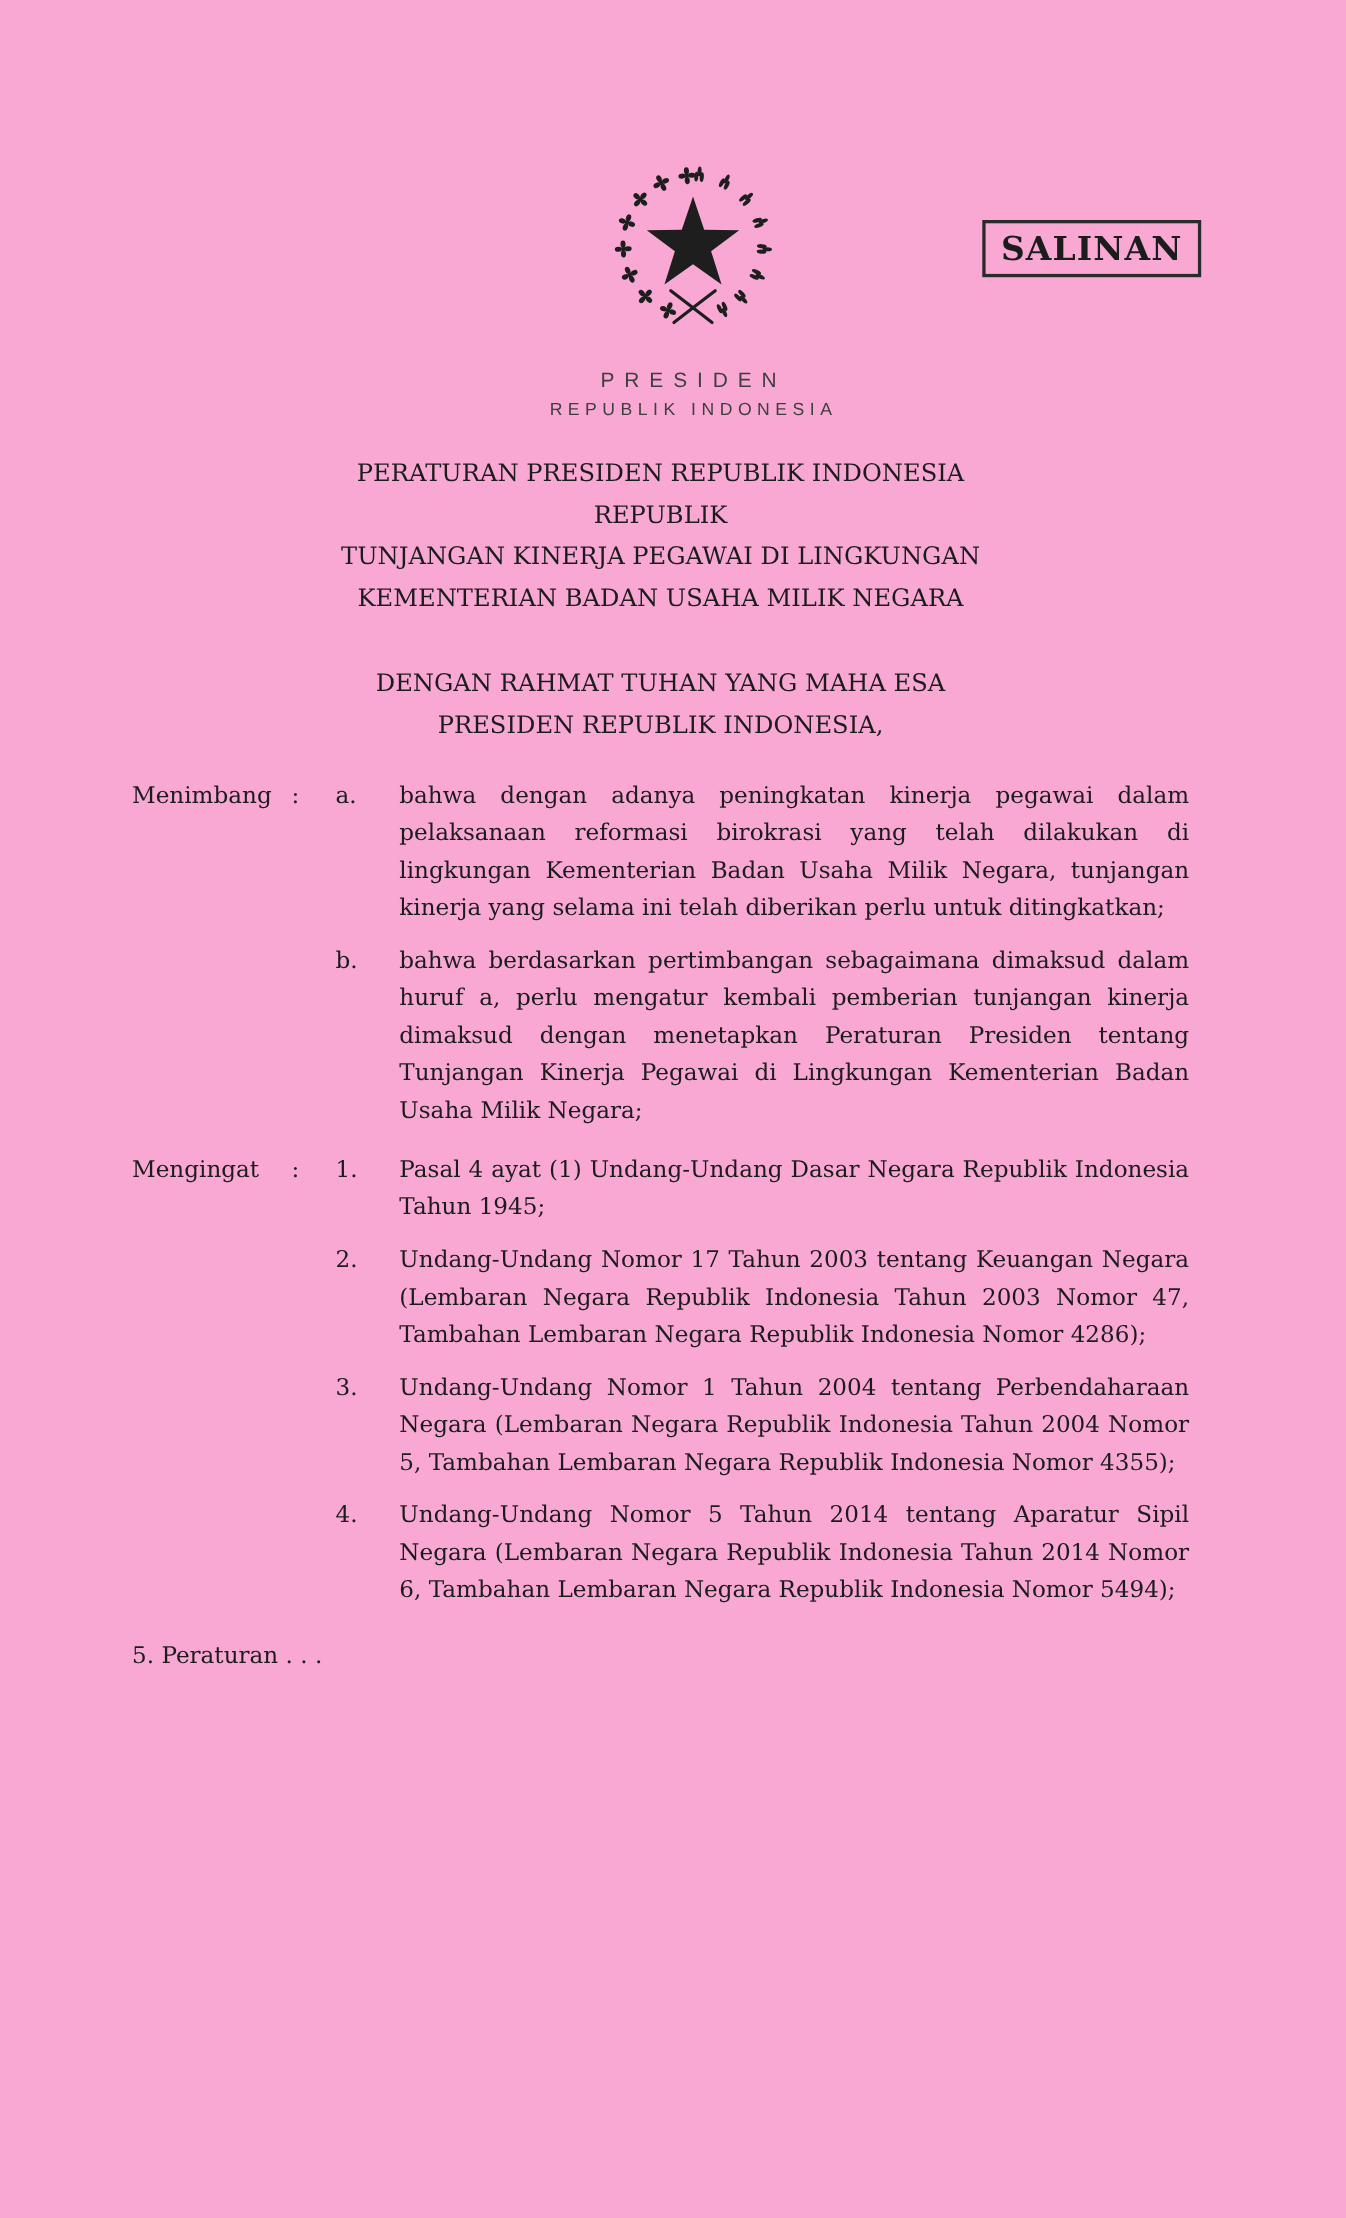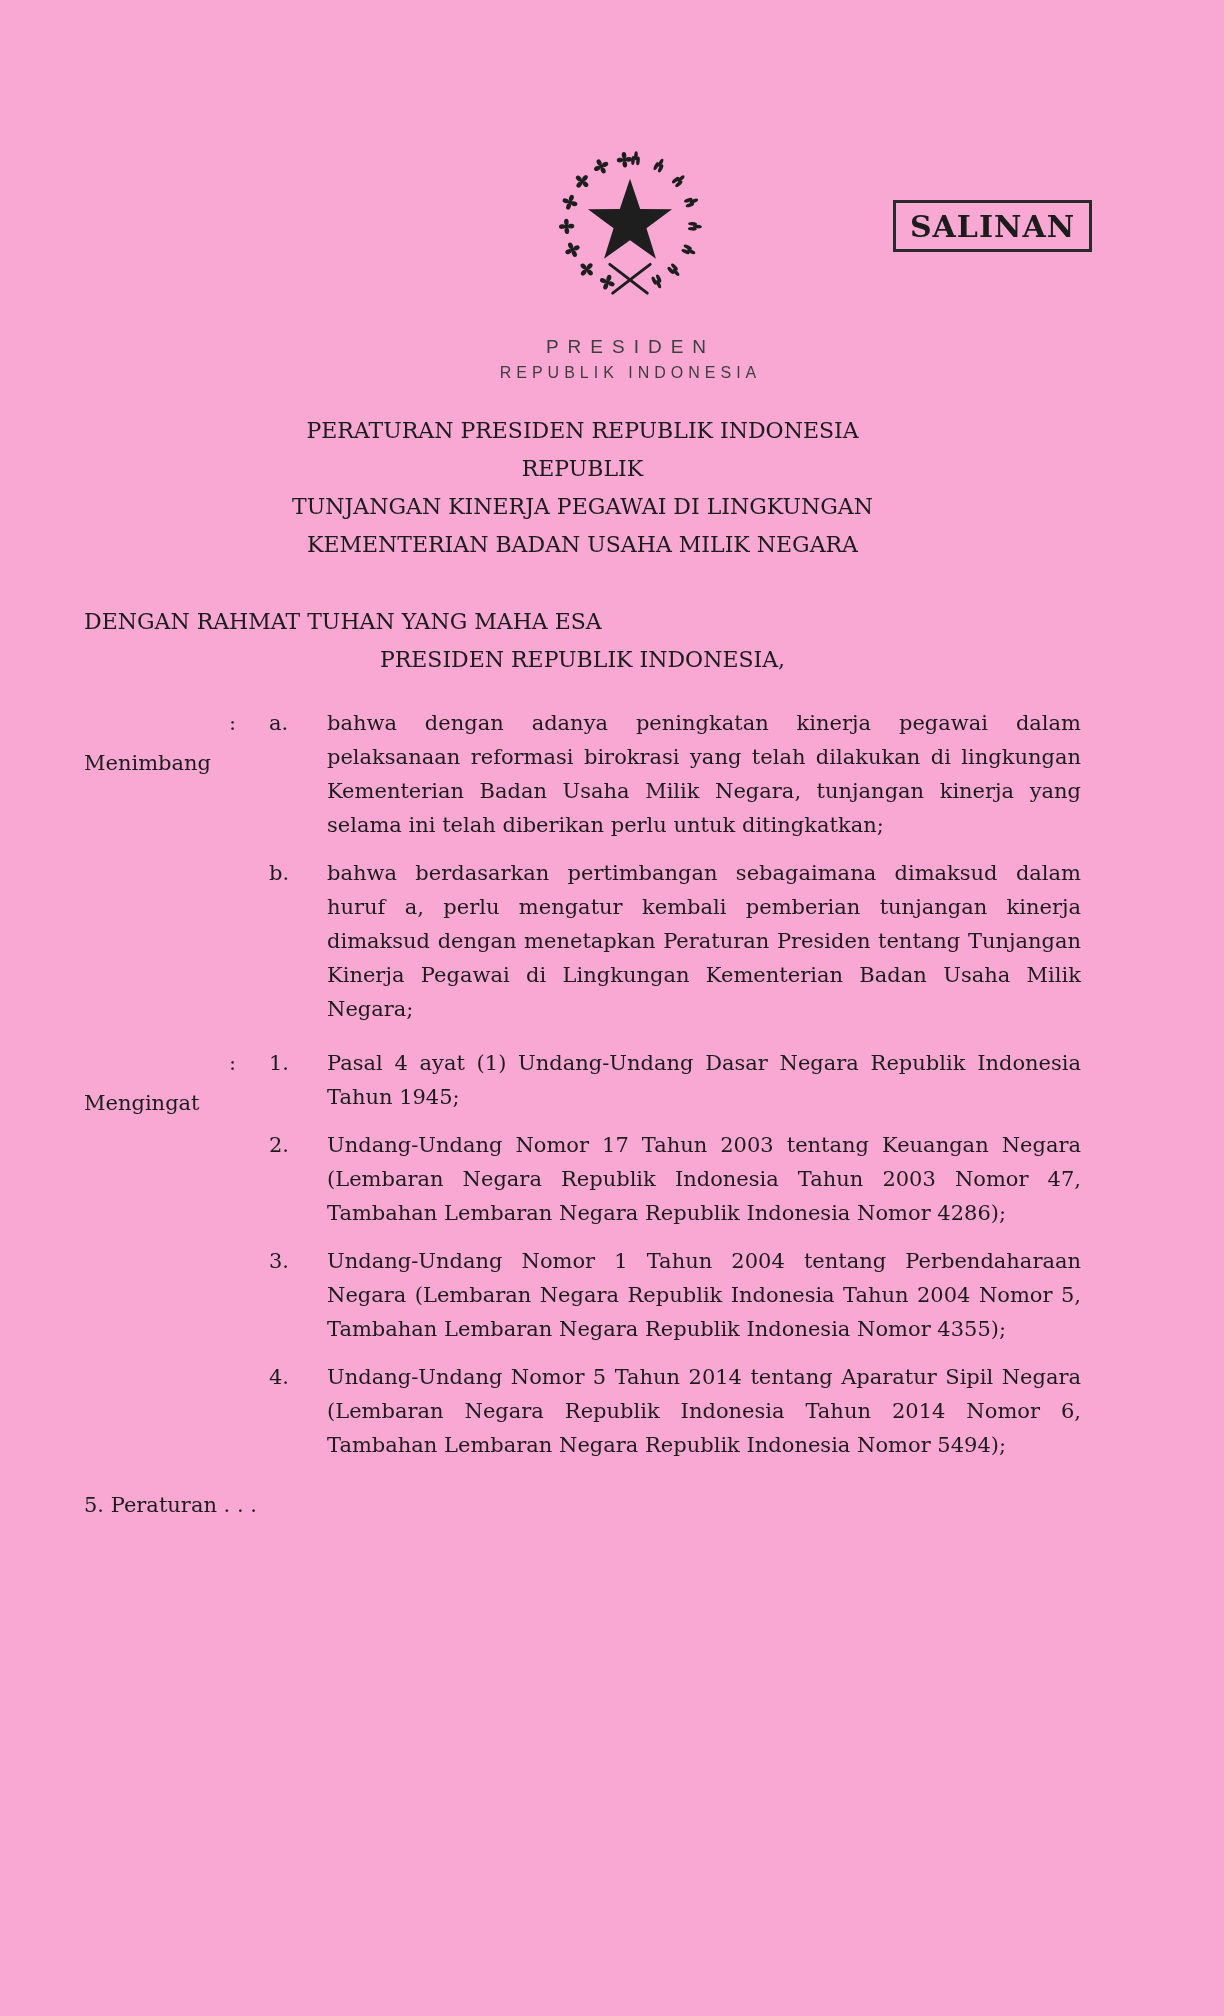--- a/index.html
+++ b/index.html
@@ -40,31 +40,31 @@
     line-height: 26px;
   }
   .letterhead .lh1 { font-size: 19px; letter-spacing: 9px; }
   .letterhead .lh2 { font-size: 16px; letter-spacing: 5px; }
 
   
   .content {
     position: absolute;
     left: 0; top: 0;
     width: 1212px;
-    padding: 412px 131px 0 84px;
+    padding: 412px 131px 0 120px;
     box-sizing: border-box;
   }
   .title-block { text-align: center; font-size: 22px; line-height: 38px; }
   .title-line4 { margin-top: 0; }
-  .invocation { text-align: left; font-size: 22px; margin-top: 45px; }
+  .invocation { text-align: center; font-size: 22px; margin-top: 45px; }
   .authority  { text-align: center; font-size: 22px; margin-top: 13px; }
 
   .section { display: flex; align-items: flex-start; margin-top: 34px; }
   .section.second { margin-top: 20px; }
-  .sec-label { width: 145px; flex: 0 0 145px; font-size: 21px; line-height: 34px; margin-top: 40px; }
+  .sec-label { width: 145px; flex: 0 0 145px; font-size: 21px; line-height: 34px; }
   .sec-colon { width: 40px; flex: 0 0 40px; font-size: 21px; line-height: 34px; }
   .sec-items { flex: 1 1 auto; }
   .item { display: flex; align-items: flex-start; margin-bottom: 14px; }
   .item:last-child { margin-bottom: 0; }
   .item-marker { width: 58px; flex: 0 0 58px; font-size: 21px; line-height: 34px; }
   .item-text {
     flex: 1 1 auto;
     font-size: 21px;
     line-height: 34px;
     text-align: justify;

